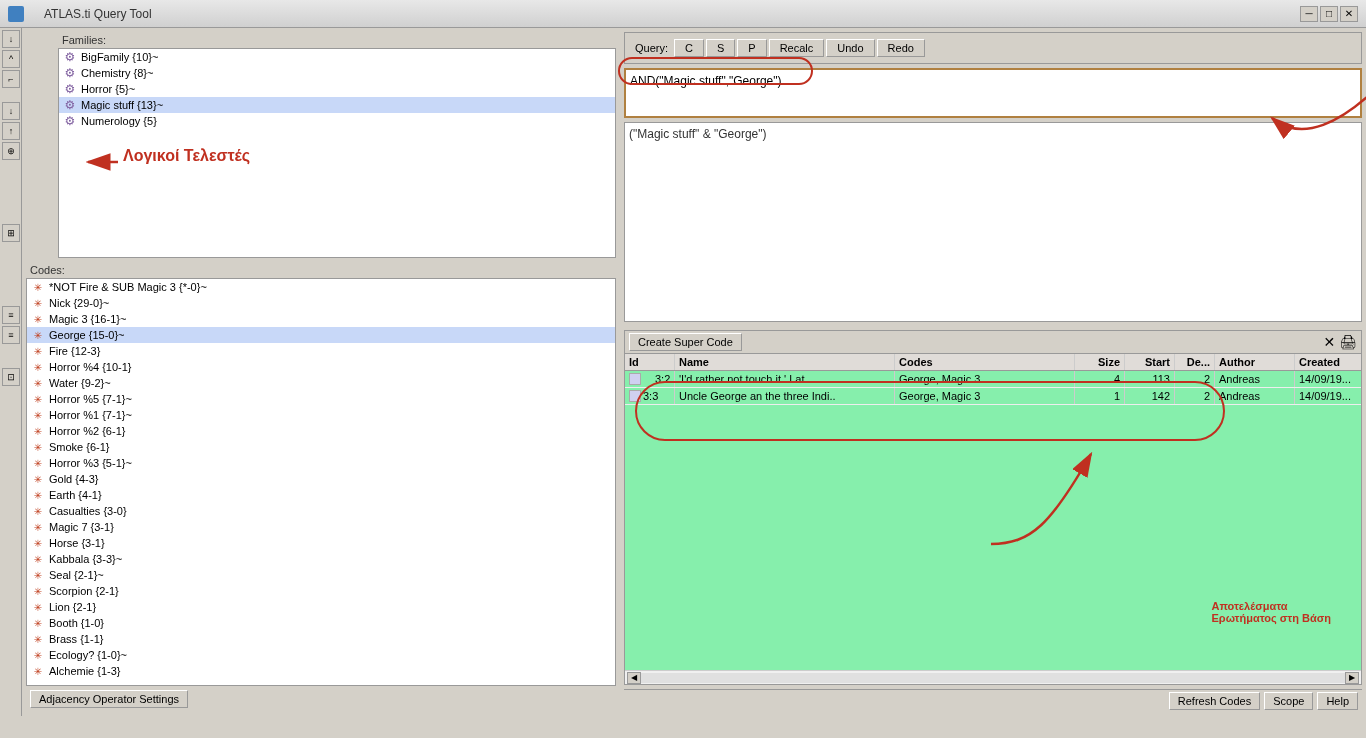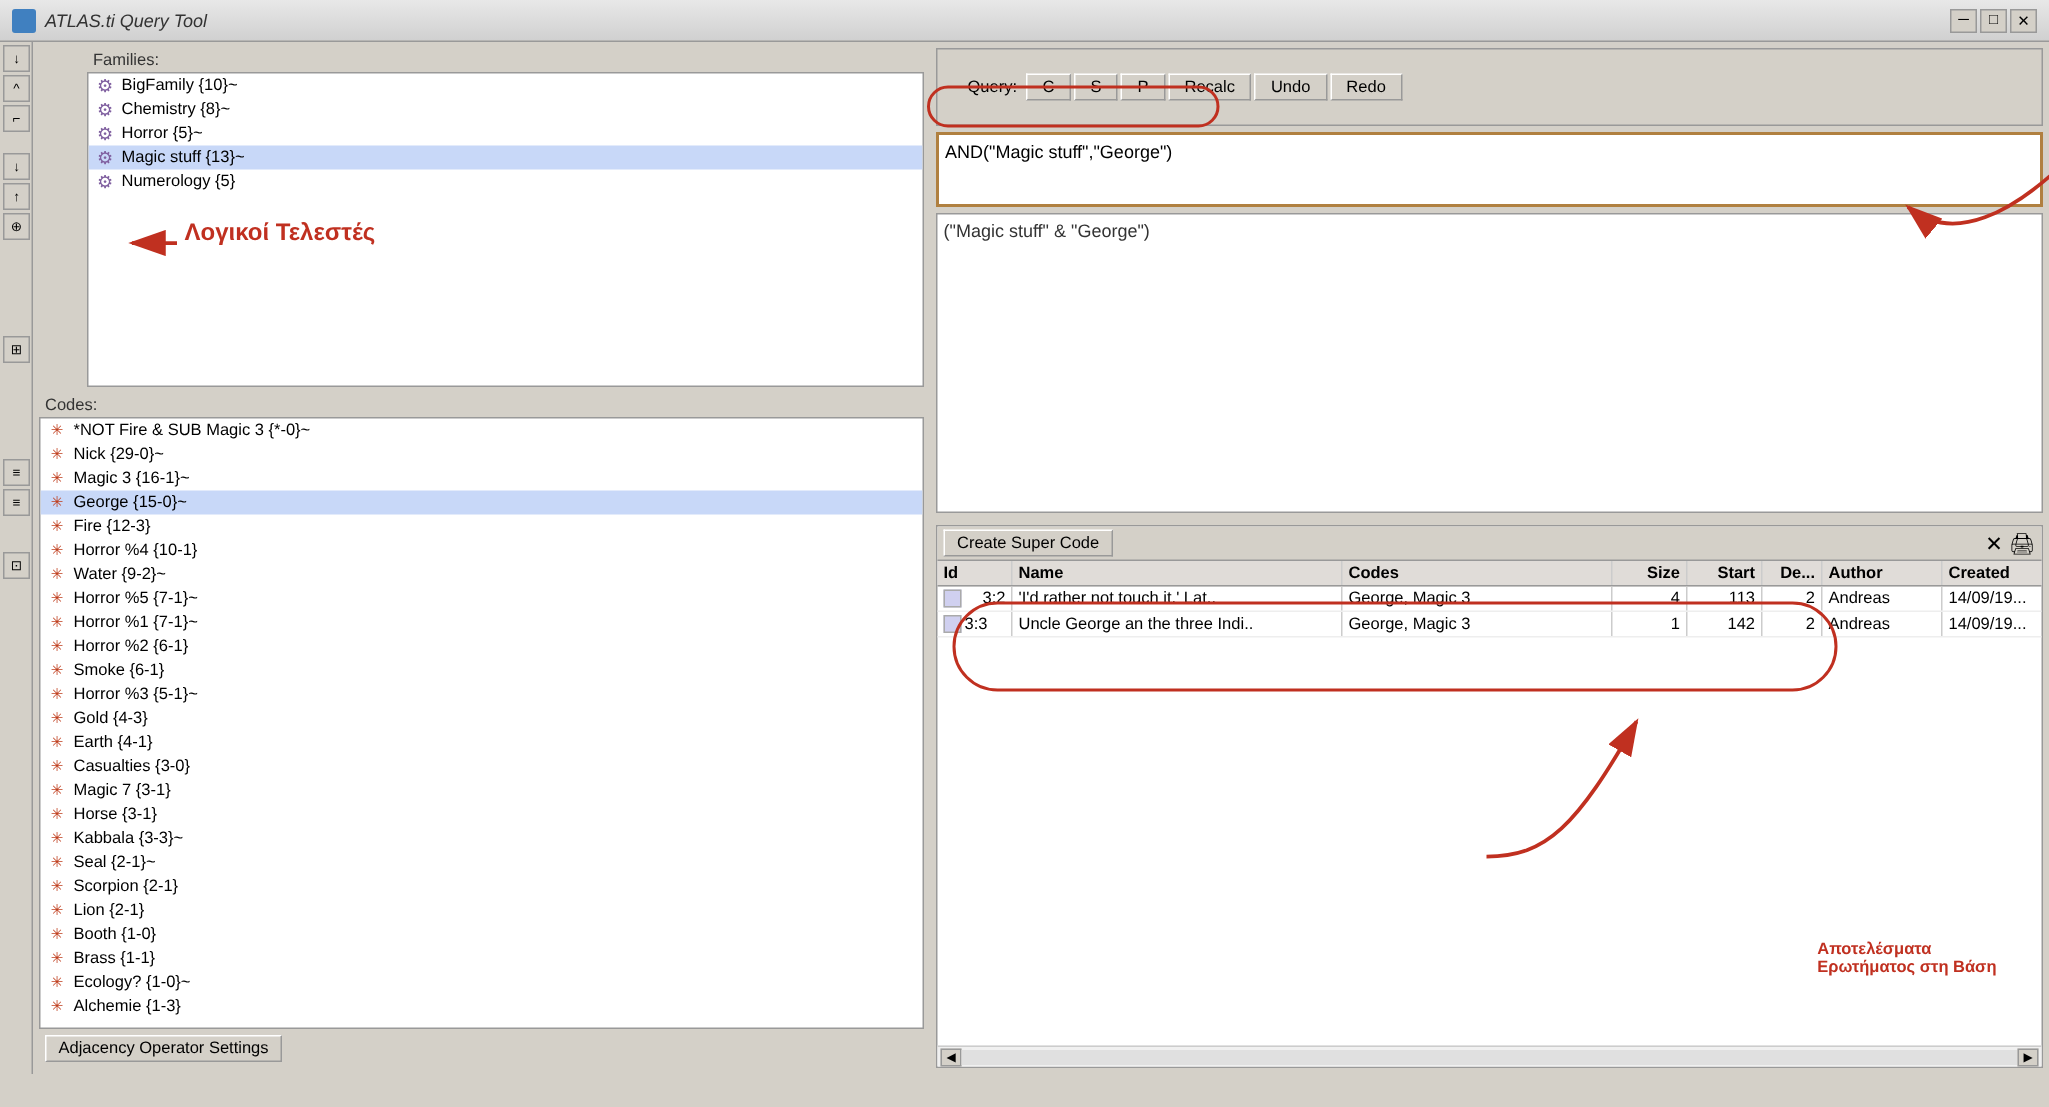--- a/index.html
+++ b/index.html
@@ -8,21 +8,21 @@
     
     .title-bar {
       background: linear-gradient(to bottom, #e8e8e8, #d0d0d0);
       height: 28px;
       display: flex;
       align-items: center;
       justify-content: space-between;
       padding: 0 8px;
       border-bottom: 1px solid #999;
     }
-    .title-bar-left { display: flex; align-items: center; gap: 6px; font-style: italic; }
+    .title-bar-left { display: flex; align-items: center; gap: 20px; }
     .title-bar-icon { width: 16px; height: 16px; background: #4080c0; border-radius: 2px; }
     .title-bar-text { font-size: 12px; color: #333; }
     .title-bar-controls { display: flex; gap: 2px; }
     .title-btn { width: 18px; height: 16px; background: #d4d0c8; border: 1px solid #999; font-size: 10px; display: flex; align-items: center; justify-content: center; cursor: pointer; }
 
     
     .main-container {
       display: flex;
       height: calc(738px - 28px - 22px);
       background: #d4d0c8;
@@ -148,21 +148,21 @@
       gap: 4px;
     }
 
     
     .query-toolbar {
       display: flex;
       align-items: center;
       gap: 2px;
       background: #d4d0c8;
       border: 1px solid #999;
-      padding: 16px;
+      padding: 6px;
     }
     .query-label { font-size: 11px; padding: 0 4px; }
     .toolbar-btn {
       padding: 2px 10px;
       background: #d4d0c8;
       border: 1px solid #999;
       font-size: 11px;
       cursor: pointer;
       border-top-color: #fff;
       border-left-color: #fff;
@@ -476,21 +476,21 @@
             <path d="M 120 20 C 80 60, 40 80, 10 55" stroke="#c03020" stroke-width="2.5" fill="none" marker-end="url(#arrow2)"></path>
           </svg>
 
         </div>
       </div>
 
       <div class="query-expression-area">
         <span>("Magic stuff" &amp; "George")</span>
       </div>
 
-      <div style="flex: 1; display: flex; flex-direction: column; border: 1px solid #999; background: #ffffff; margin-top: 4px; position: relative;">
+      <div style="flex: 1; display: flex; flex-direction: column; border: 1px solid #999; background: #86efac; margin-top: 4px; position: relative;">
 
         <div class="results-header">
           <button class="btn">Create Super Code</button>
           <div style="display: flex; gap: 4px; align-items: center;">
             <span style="cursor: pointer; font-size: 14px;">✕</span>
             <span style="cursor: pointer; font-size: 14px;">🖨</span>
           </div>
         </div>
 
         <div class="results-table-header">
@@ -552,20 +552,25 @@
 
         <div style="flex: 1;"></div>
         <div style="height: 14px; background: #f0f0f0; border-top: 1px solid #ccc; display: flex; align-items: center; padding: 0 2px;">
           <div style="width: 14px; height: 12px; background: #d4d0c8; border: 1px solid #999; display: flex; align-items: center; justify-content: center; font-size: 8px; cursor: pointer;">◀</div>
           <div style="flex: 1; height: 10px; background: #e0e0e0;"></div>
           <div style="width: 14px; height: 12px; background: #d4d0c8; border: 1px solid #999; display: flex; align-items: center; justify-content: center; font-size: 8px; cursor: pointer;">▶</div>
         </div>
 
       </div>
 
+      <div class="right-bottom-bar">
+        <button class="btn">Refresh Codes</button>
+        <button class="btn">Scope</button>
+        <button class="btn">Help</button>
+      </div>
 
     </div>
 
   </div>
 
 
   <div style="position: absolute; top: 57px; left: 618px; width: 195px; height: 28px; border: 2px solid #c03020; border-radius: 14px; pointer-events: none;"></div>
 
 </div>
 

